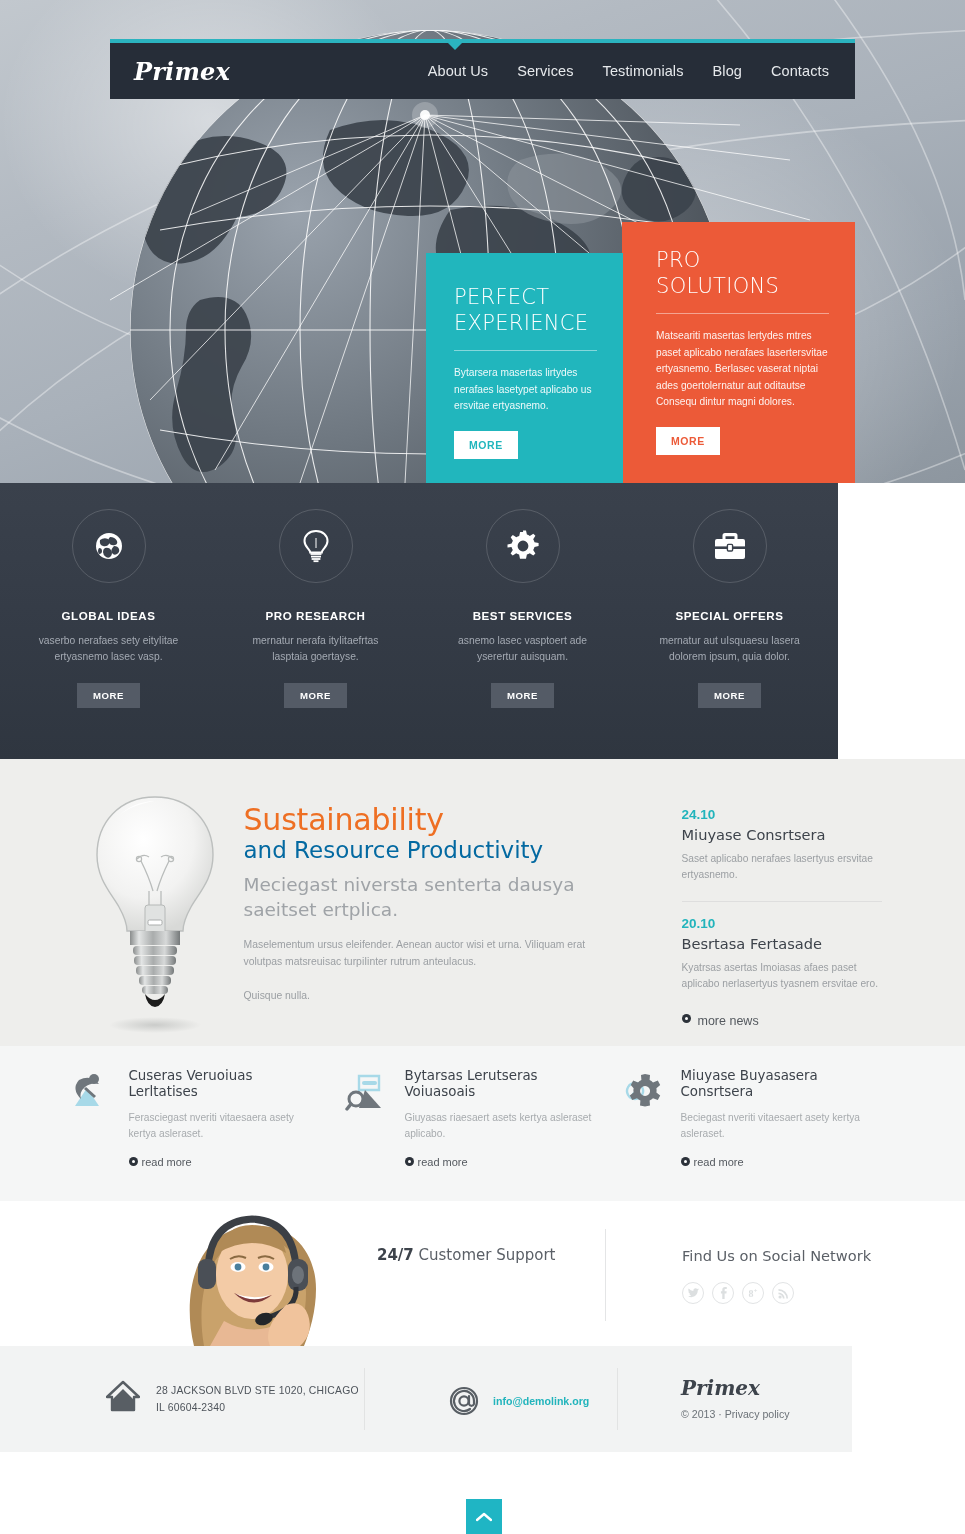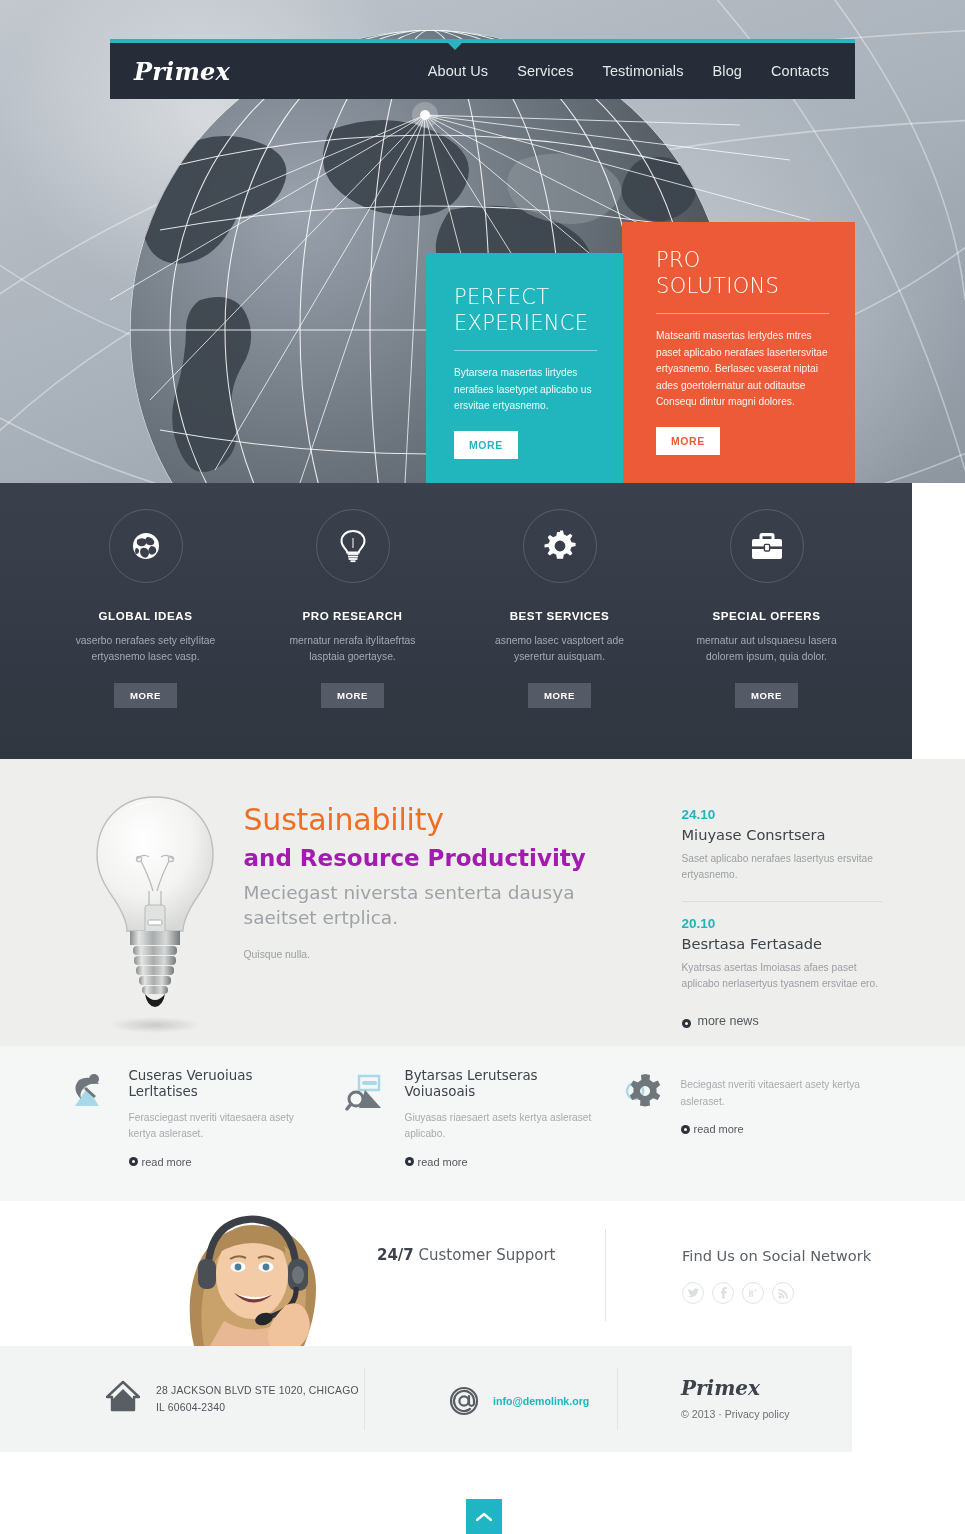--- a/index.html
+++ b/index.html
@@ -66,21 +66,21 @@
   .panel-btn {
     display: inline-block; margin-top: 16px; background: #ffffff;
     padding: 8px 15px; font-size: 10.5px; font-weight: bold; letter-spacing: .6px;
     border: none; cursor: pointer; font-family: "Liberation Sans", sans-serif;
   }
   .panel-btn.teal { color: #21b6bd; }
   .panel-btn.orange { color: #ec5a38; }
 
   
   .features {
-    position: relative; width: 912px; height: 276px;
+    position: relative; width: 838px; height: 276px;
     background: linear-gradient(180deg, #3a414c 0%, #353c47 45%, #2f3640 100%);
     padding-top: 26px;
   }
   .feat-row { display: flex; width: 828px; margin: 0 auto; }
   .feat { width: 207px; text-align: center; }
   .feat-circle {
     width: 74px; height: 74px; border-radius: 50%;
     border: 1px solid rgba(255,255,255,0.16);
     margin: 0 auto 26px auto; display: flex; align-items: center; justify-content: center;
   }
@@ -107,35 +107,35 @@
   .sustain-inner { display: flex; width: 828px; margin: 0 auto; }
   .bulb-col { width: 175px; position: relative; }
   .text-col { width: 380px; padding-top: 18px; }
   .news-col { width: 200px; margin-left: 58px; padding-top: 20px; }
 
   .h-orange {
     font-size: 30px; color: #ee6f23; font-weight: normal; line-height: 1.0;
     font-family: "DejaVu Sans", sans-serif; letter-spacing: -.2px;
   }
   .h-dark {
-    font-size: 23px; color: #a21caf; font-weight: bold; margin-top: 10px;
+    font-size: 23px; color: #0369a1; font-weight: normal; margin-top: 2px;
     font-family: "DejaVu Sans", sans-serif;
   }
   .h-gray {
     font-size: 18.5px; color: #9fa3a7; font-weight: normal; line-height: 1.33;
     margin-top: 10px; font-family: "DejaVu Sans", sans-serif;
   }
   .body-sm { font-size: 10.4px; color: #9b9fa3; line-height: 1.62; margin-top: 15px; }
   .body-sm2 { font-size: 10.4px; color: #9b9fa3; line-height: 1.6; margin-top: 17px; }
 
   .news-date { color: #22b4bc; font-size: 13.5px; font-weight: bold; }
   .news-title { color: #3d434b; font-size: 14.6px; margin-top: 4px; font-family: "DejaVu Sans", sans-serif; }
   .news-text { color: #9b9fa3; font-size: 10.2px; line-height: 1.6; margin-top: 8px; }
   .news-sep { height: 1px; background: #dedede; margin: 17px 0 14px 0; }
-  .more-news { display: flex; align-items: flex-end; gap: 7px; margin-top: 22px; }
+  .more-news { display: flex; align-items: flex-start; gap: 7px; margin-top: 22px; }
   .more-news span.lbl { color: #54595f; font-size: 12.5px; }
 
   .bulb { position: absolute; left: 16px; top: 2px; }
 
   
   .services3 {
     position: relative; width: 965px; height: 155px;
     background: #f5f6f6; padding-top: 22px;
   }
   .svc-row { display: flex; width: 828px; margin: 0 auto; }
@@ -421,20 +421,21 @@
             <rect x="57" y="197" width="26" height="8" rx="4"></rect>
           </g>
           <path d="M60 205 q10 12 20 0 q-2 12 -10 13 q-8 -1 -10 -13 z" fill="#1c1c1c"></path>
         </svg>
       </div>
 
       <div class="text-col">
         <div class="h-orange">Sustainability</div>
         <div class="h-dark">and Resource Productivity</div>
         <div class="h-gray">Meciegast niversta senterta dausya saeitset ertplica.</div>
+        <div class="body-sm">Maselementum ursus eleifender. Aenean auctor wisi et urna. Viliquam erat volutpas matsreuisac turpiIinter rutrum anteulacus.</div>
         <div class="body-sm2">Quisque nulla.</div>
       </div>
 
       <div class="news-col">
         <div>
           <div class="news-date">24.10</div>
           <div class="news-title">Miuyase Consrtsera</div>
           <div class="news-text">Saset aplicabo nerafaes lasertyus ersvitae ertyasnemo.</div>
         </div>
         <div class="news-sep"></div>
@@ -501,20 +502,21 @@
       </div>
 
       <div class="svc">
         <div class="svc-ico">
           <svg width="42" height="40" viewBox="0 0 42 40">
             <path d="M14 27 a8 8 0 1 1 0.1 0 M14 21 a2.6 2.6 0 1 0 .1 0" fill="none" stroke="#a7d9e8" stroke-width="2.4"></path>
             <path fill="#6f767c" d="M24 2 l5 1 -.4 5 c1.3 .6 2.4 1.4 3.4 2.4 l4.8-1.8 2.4 4.4 -3.8 3.2 c.3 1.4 .3 2.8 0 4.2 l3.8 3.2 -2.4 4.4 -4.8-1.8 c-1 1-2.1 1.8-3.4 2.4 l.4 5 -5 1 -5-1 .4-5 c-1.3-.6-2.4-1.4-3.4-2.4 l-4.8 1.8 -2.4-4.4 3.8-3.2 c-.3-1.4-.3-2.8 0-4.2 L9.8 13 l2.4-4.4 4.8 1.8 c1-1 2.1-1.8 3.4-2.4 L20 3 z M24 14 a5 5 0 1 0 .1 0 z"></path>
           </svg>
         </div>
         <div>
+          <div class="svc-title">Miuyase Buyasasera Consrtsera</div>
           <div class="svc-text">Beciegast nveriti vitaesaert asety kertya asleraset.</div>
           <div class="readmore">
             <span class="bullet-dot">
                 <i></i>
               </span>
             <span class="lbl">read more</span>
           </div>
         </div>
       </div>
 

